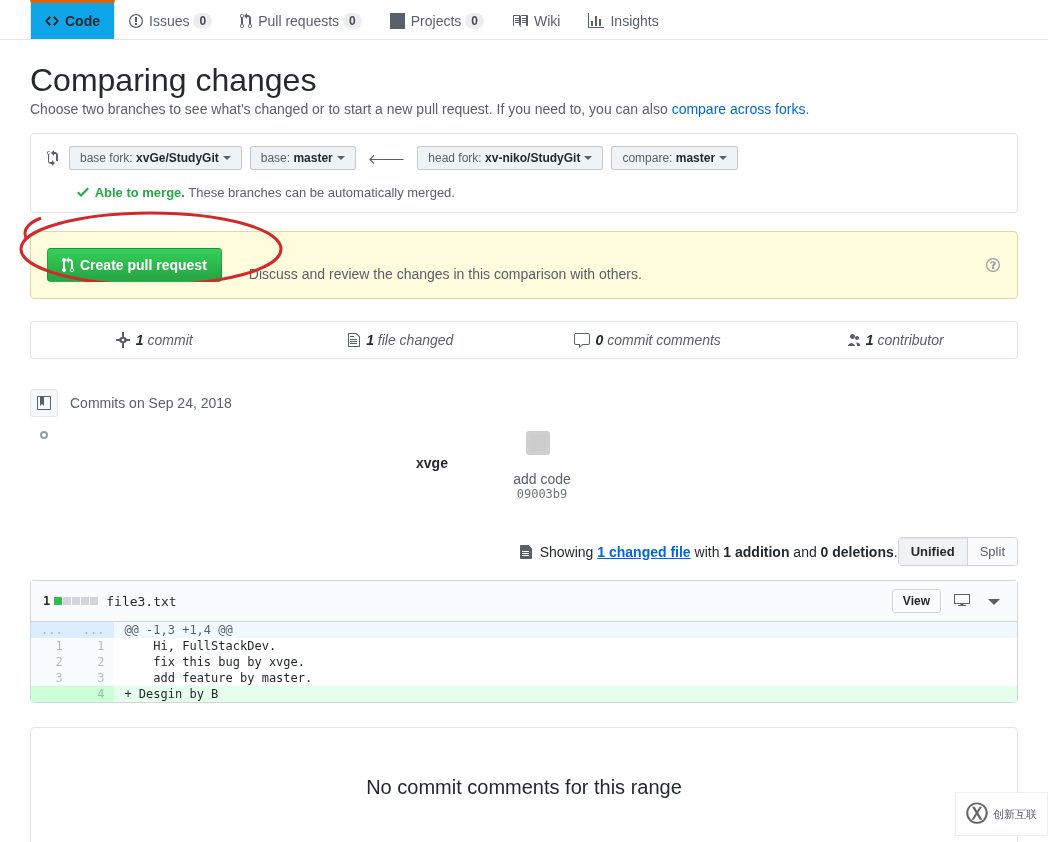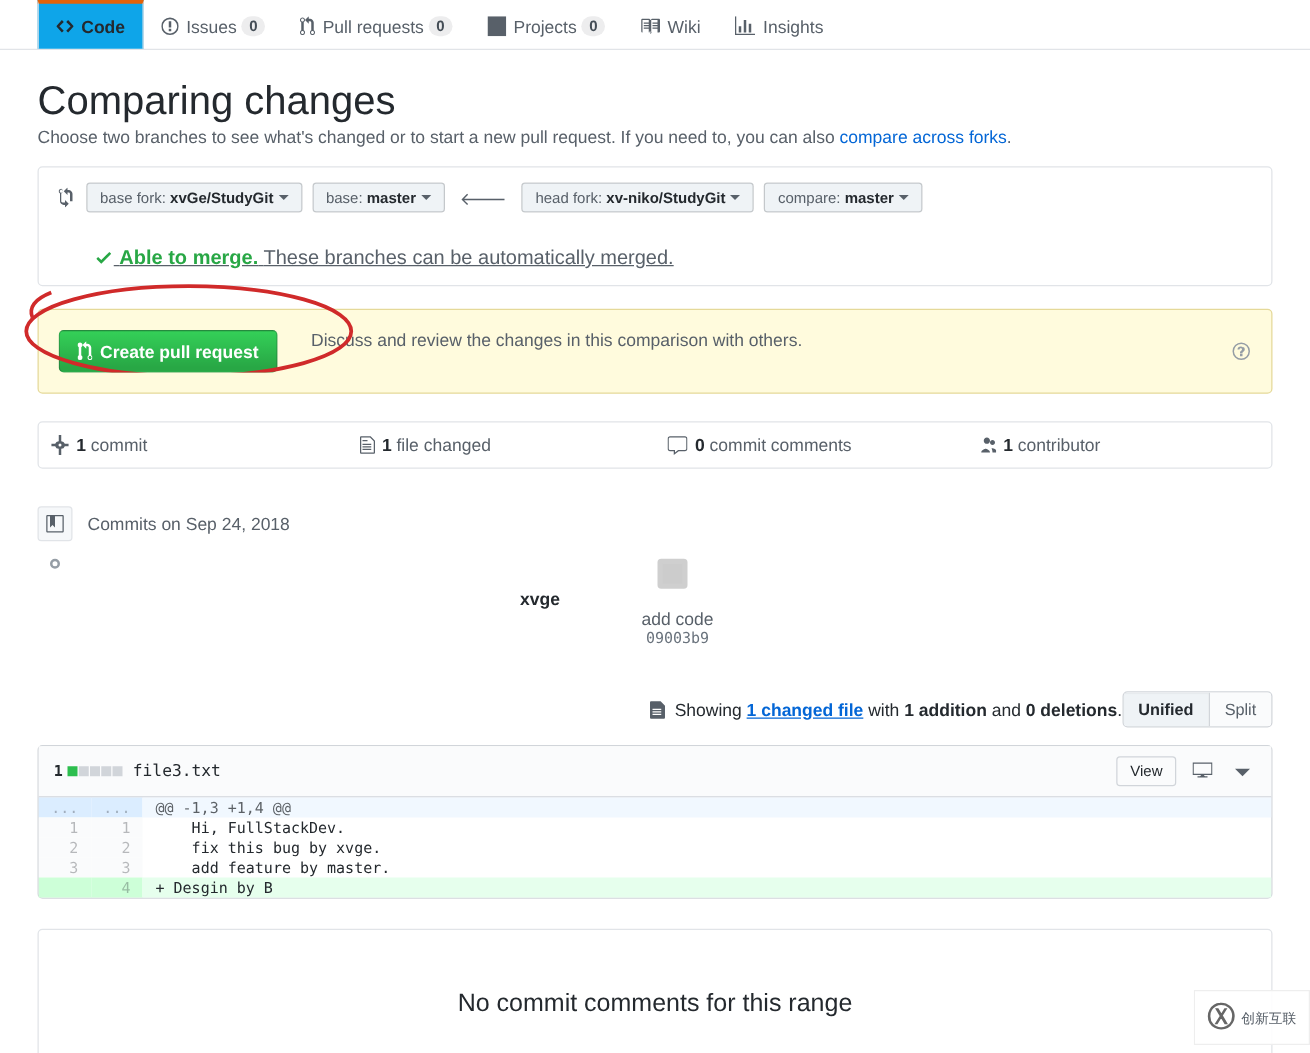--- a/index.html
+++ b/index.html
@@ -13,32 +13,32 @@
 .counter { background: rgba(27,31,35,.08); border-radius: 8px; padding: 1px 6px; font-size: 12px; margin-left: 4px; color: #444d56; font-weight: 600; }
 h1 { font-size: 32px; font-weight: 400; margin-top: 22px; margin-bottom: 2px; }
 .subhead { color: #586069; font-size: 14px; margin-bottom: 16px; }
 .subhead a { color: #0366d6; text-decoration: none; }
 .range-editor { border: 1px solid #e1e4e8; border-radius: 4px; padding: 12px 14px; margin-bottom: 18px; }
 .range-row { display: flex; align-items: center; gap: 8px; }
 .select-menu { background: #eff3f6; border: 1px solid rgba(27,31,35,.2); border-radius: 3px; padding: 4px 10px; font-size: 12px; color: #586069; cursor: pointer; }
 .select-menu strong { color: #24292e; }
 .caret { display: inline-block; width: 0; height: 0; border: 4px solid transparent; border-top-color: currentColor; margin-left: 4px; vertical-align: -2px; }
 .arrow-left { color: #586069; padding: 0 4px; }
-.merge-status { margin-top: 28px; font-size: 16px; color: #586069; padding-left: 32px; text-decoration: underline; }
+.merge-status { margin-top: 14px; font-size: 13px; color: #586069; padding-left: 32px; }
 .merge-status .ok { color: #28a745; font-weight: 600; }
 .merge-status svg { fill: #28a745; vertical-align: -3px; margin-right: 2px; }
 .pr-banner { background: #fffbdd; border: 1px solid #e5d999; border-radius: 4px; padding: 16px; display: flex; align-items: center; justify-content: space-between; margin-bottom: 22px; position: relative; }
 .pr-btn { background: #2ea44f; background-image: linear-gradient(-180deg, #34d058, #28a745 90%); color: #fff; border: 1px solid rgba(27,31,35,.2); border-radius: 4px; padding: 8px 14px; font-size: 14px; font-weight: 600; cursor: pointer; display: inline-flex; align-items: center; }
 .pr-btn svg { margin-right: 6px; fill: #fff; }
 .pr-discuss { color: #586069; margin-left: 14px; }
 .help-icon { color: #959da5; }
 .annotation { position: absolute; left: -20px; top: -36px; width: 290px; height: 86px; pointer-events: none; }
 .annotation svg { width: 100%; height: 100%; }
 .overall-summary { border: 1px solid #e1e4e8; border-radius: 4px; display: flex; margin-bottom: 22px; }
-.summary-item { flex: 1; text-align: center; padding: 10px; color: #586069; display: flex; justify-content: flex-start; align-items: center; gap: 6px; }
+.summary-item { flex: 1; text-align: center; padding: 10px; color: #586069; display: flex; justify-content: center; align-items: center; gap: 6px; font-style: italic; }
 .summary-item strong { color: #24292e; }
 .summary-item svg { fill: #586069; }
 .timeline { position: relative; margin-bottom: 30px; }
 .timeline-header { display: flex; align-items: center; padding: 8px 0; color: #586069; font-size: 14px; }
 .timeline-header .badge-box { background:#f6f8fa; border:1px solid #e1e4e8; border-radius:3px; width:28px; height:28px; display:flex; align-items:center; justify-content:center; margin-right:12px; }
 .commit-row { display: flex; align-items: center; padding: 6px 0 6px 36px; flex-direction: column; }
 .commit-dot { width: 8px; height: 8px; border: 2px solid #959da5; border-radius: 50%; position: absolute; left: 10px; background:#fff; }
 .commit-row .avatar { width: 24px; height: 24px; background: #cfcfcf; border-radius: 3px; margin-right: 8px; display:flex; align-items:center; justify-content:center; }
 .commit-row .author { font-weight: 600; color: #24292e; margin-right: 220px; }
 .commit-row .msg { color: #586069; flex: 1; }
@@ -52,21 +52,21 @@
 .toggle button + button { border-left: 1px solid #d1d5da; }
 .file { border: 1px solid #d1d5da; border-radius: 4px; margin-bottom: 24px; }
 .file-header { background: #fafbfc; padding: 8px 12px; display: flex; align-items: center; justify-content: space-between; border-bottom: 1px solid #d1d5da; }
 .diffstat { font-family: SFMono-Regular, Consolas, monospace; font-size: 12px; color: #586069; display:flex; align-items:center; gap:4px;}
 .diffstat .squares { display:flex; gap:1px; }
 .diffstat .sq { width:8px; height:8px; }
 .sq.add { background:#2cbe4e; }
 .sq.neutral { background:#d1d5da; }
 .file-name { font-family: SFMono-Regular, Consolas, monospace; font-size: 13px; color: #24292e; margin-left: 8px; }
 .file-actions { display: flex; gap: 8px; align-items: center; }
-.btn-sm { background: #fafbfc; border: 1px solid #d1d5da; border-radius: 3px; padding: 4px 10px; font-size: 12px; cursor: pointer; color: #24292e; font-weight:400; }
+.btn-sm { background: #fafbfc; border: 1px solid #d1d5da; border-radius: 3px; padding: 4px 10px; font-size: 12px; cursor: pointer; color: #24292e; font-weight:700; }
 .icon-btn { color: #586069; cursor: pointer; padding:3px 5px; }
 .diff-table { width: 100%; border-collapse: collapse; font-family: SFMono-Regular, Consolas, monospace; font-size: 12px; }
 .diff-table td { padding: 1px 10px; white-space: pre; }
 .ln { width: 40px; text-align: right; color: rgba(27,31,35,.3); background: #fafbfc; user-select: none; }
 .hunk td { background: #f1f8ff; color: rgba(27,31,35,.7); }
 .hunk .ln { background: #dbedff; color:rgba(27,31,35,.3); }
 .add-line td { background: #e6ffed; }
 .add-line .ln { background: #cdffd8; }
 .code { color: #24292e; }
 .no-comments { border: 1px solid #e1e4e8; border-radius: 4px; padding: 48px; text-align: center; font-size: 20px; font-weight: 400; color: #24292e; margin-bottom: 40px; }
@@ -145,21 +145,21 @@
     </div>
   </div>
 
   <div class="pr-banner">
     <div class="annotation">
       <svg viewBox="0 0 290 86">
           <ellipse cx="140" cy="53" rx="130" ry="36" fill="none" stroke="#d02a2a" stroke-width="3"></ellipse>
           <path d="M 15 42 Q 10 30 30 22" fill="none" stroke="#d02a2a" stroke-width="3"></path>
         </svg>
     </div>
-    <div style="display:flex;align-items:flex-start;gap:13px;">
+    <div style="display:flex;align-items:flex-end;gap:13px;">
       <button class="pr-btn">
         <svg width="12" height="16" viewBox="0 0 12 16">
             <path d="M11 11.28V5c-.03-.78-.34-1.47-.94-2.06C9.46 2.35 8.78 2.03 8 2H7V0L4 3l3 3V4h1c.27.02.48.11.69.31.2.21.3.42.31.69v6.28A1.99 1.99 0 0 0 10 15a1.99 1.99 0 0 0 1-3.72zm-1 2.92c-.66 0-1.2-.55-1.2-1.2s.54-1.2 1.2-1.2 1.2.55 1.2 1.2-.54 1.2-1.2 1.2zM4 3c0-1.11-.89-2-2-2a1.99 1.99 0 0 0-1 3.72v6.56A1.99 1.99 0 0 0 2 15a1.99 1.99 0 0 0 1-3.72V4.72c.59-.34 1-.98 1-1.72z"></path>
           </svg>
         <span>Create pull request</span>
       </button>
       <span class="pr-discuss">Discuss and review the changes in this comparison with others.</span>
     </div>
     <svg class="help-icon" width="16" height="16" viewBox="0 0 16 16" fill="#959da5">
         <path d="M8 1a7 7 0 1 0 0 14A7 7 0 0 0 8 1zm0 12.8A5.8 5.8 0 1 1 8 2.2a5.8 5.8 0 0 1 0 11.6zM7 12h2v-2H7v2zm2.5-7c-.5-.5-1.2-.8-1.9-.8-1.5 0-2.6 1-2.6 2.4h1.6c0-.7.5-1 1-1 .6 0 1 .3 1 .9 0 .5-.3.8-.8 1.1C7.2 8 7 8.5 7 9.5h2c0-.6.1-.8.7-1.2.7-.5 1.1-1.1 1.1-2 0-.6-.3-1.3-.8-1.8z"></path>

